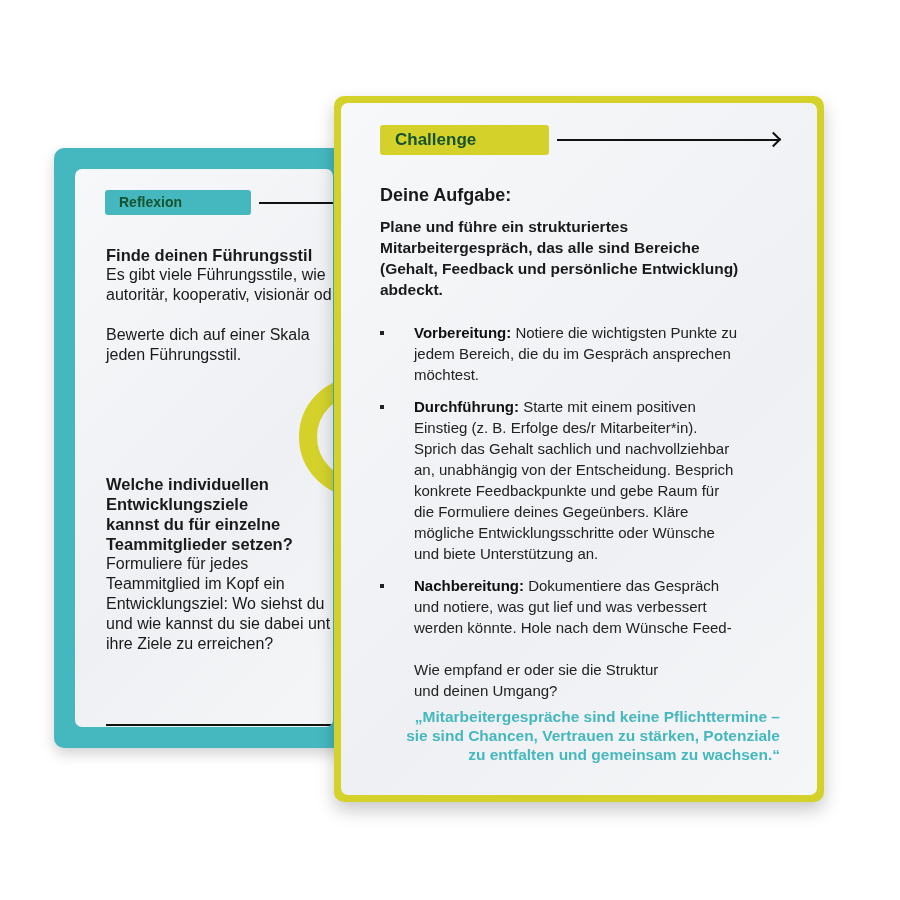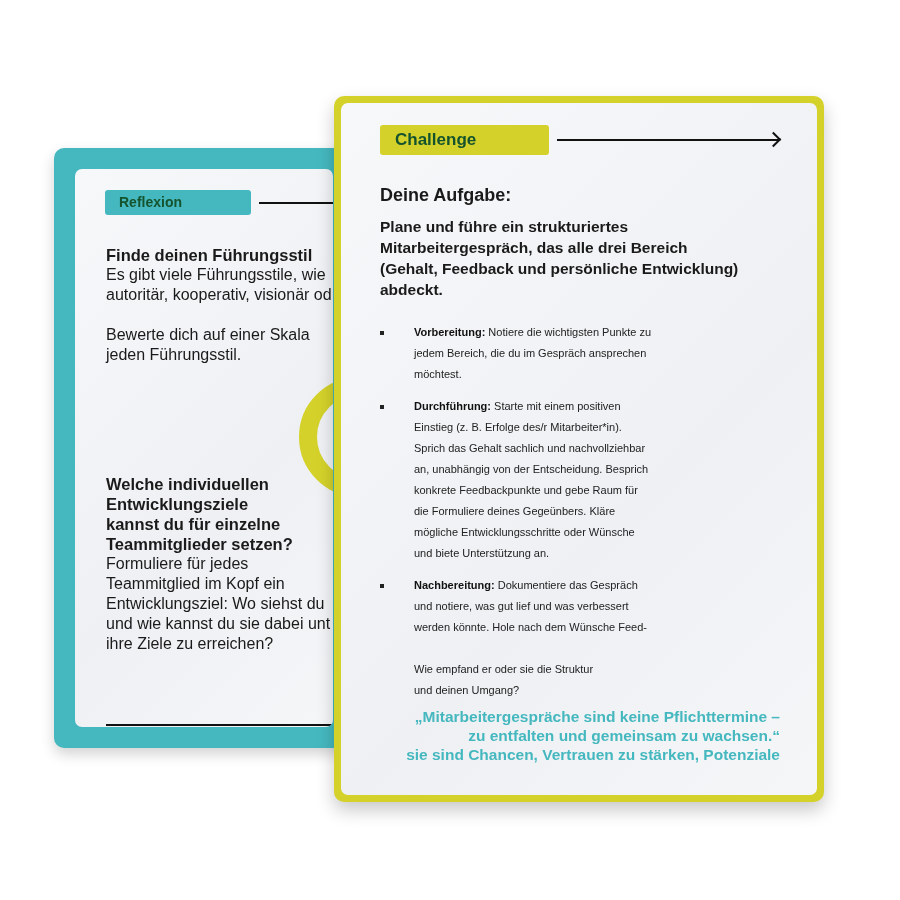--- a/index.html
+++ b/index.html
@@ -49,21 +49,21 @@
       position: absolute; left: 224px; top: 208px; width: 120px; height: 120px;
       border: 18px solid #d4d22a; border-radius: 50%; box-sizing: border-box;
     }
     .bulb-base {
       position: absolute; left: 259px; top: 338px; width: 30px; height: 40px;
     }
     .front-content { position: absolute; left: 39px; top: 82px; width: 410px; }
     .task-title { font-weight: bold; font-size: 18px; margin: 0 0 10px 0; }
     .task-desc { font-weight: bold; font-size: 15.5px; line-height: 21px; margin: 0 0 22px 0; }
     .bullets { list-style: none; padding: 0; margin: 0; }
-    .bullet { position: relative; padding-left: 34px; font-size: 11px; line-height: 21px; margin-bottom: 11px; color: #222; }
+    .bullet { position: relative; padding-left: 34px; font-size: 15px; line-height: 21px; margin-bottom: 11px; color: #222; }
     .bullet .dot { position: absolute; left: 0; top: 9px; width: 4px; height: 4px; background: #222; }
     .bullet b { color: #111; }
     .quote {
       position: absolute; right: 37px; top: 604px; text-align: right; color: #45b8bf;
       font-weight: bold; font-size: 15.5px; line-height: 19px; white-space: nowrap;
     }
   </style>
 </head>
 <body>
 
@@ -103,21 +103,21 @@
 <div class="card card-front">
   <div class="inner">
     <div class="label-row front-tag-row">
       <div class="tag front-tag">Challenge</div>
       <div class="front-arrow"></div>
     </div>
     <div class="front-content">
       <p class="task-title">Deine Aufgabe:</p>
       <p class="task-desc">
         <span>Plane und führe ein strukturiertes</span><br>
-        <span>Mitarbeitergespräch, das alle drei Bereich</span><br>
+        <span>Mitarbeitergespräch, das alle sind Bereiche</span><br>
         <span>(Gehalt, Feedback und persönliche Entwicklung)</span><br>
         <span>abdeckt.</span>
       </p>
       <ul class="bullets">
         <li class="bullet">
           <span class="dot"></span>
           <b>Vorbereitung:</b><span> Notiere die wichtigsten Punkte zu</span><br>
           <span>jedem Bereich, die du im Gespräch ansprechen</span><br>
           <span>möchtest.</span>
         </li>
@@ -138,17 +138,17 @@
           <span>und notiere, was gut lief und was verbessert</span><br>
           <span>werden könnte. Hole nach dem Wünsche Feed-</span><br>
           <br>
           <span>Wie empfand er oder sie die Struktur</span><br>
           <span>und deinen Umgang?</span>
         </li>
       </ul>
     </div>
     <div class="quote">
       <div>„Mitarbeitergespräche sind keine Pflichttermine –</div>
+      <div>sie sind Chancen, Vertrauen zu stärken, Potenziale</div>
       <div>zu entfalten und gemeinsam zu wachsen.“</div>
-      <div>sie sind Chancen, Vertrauen zu stärken, Potenziale</div>
     </div>
   </div>
 </div>
 
 </body></html>

